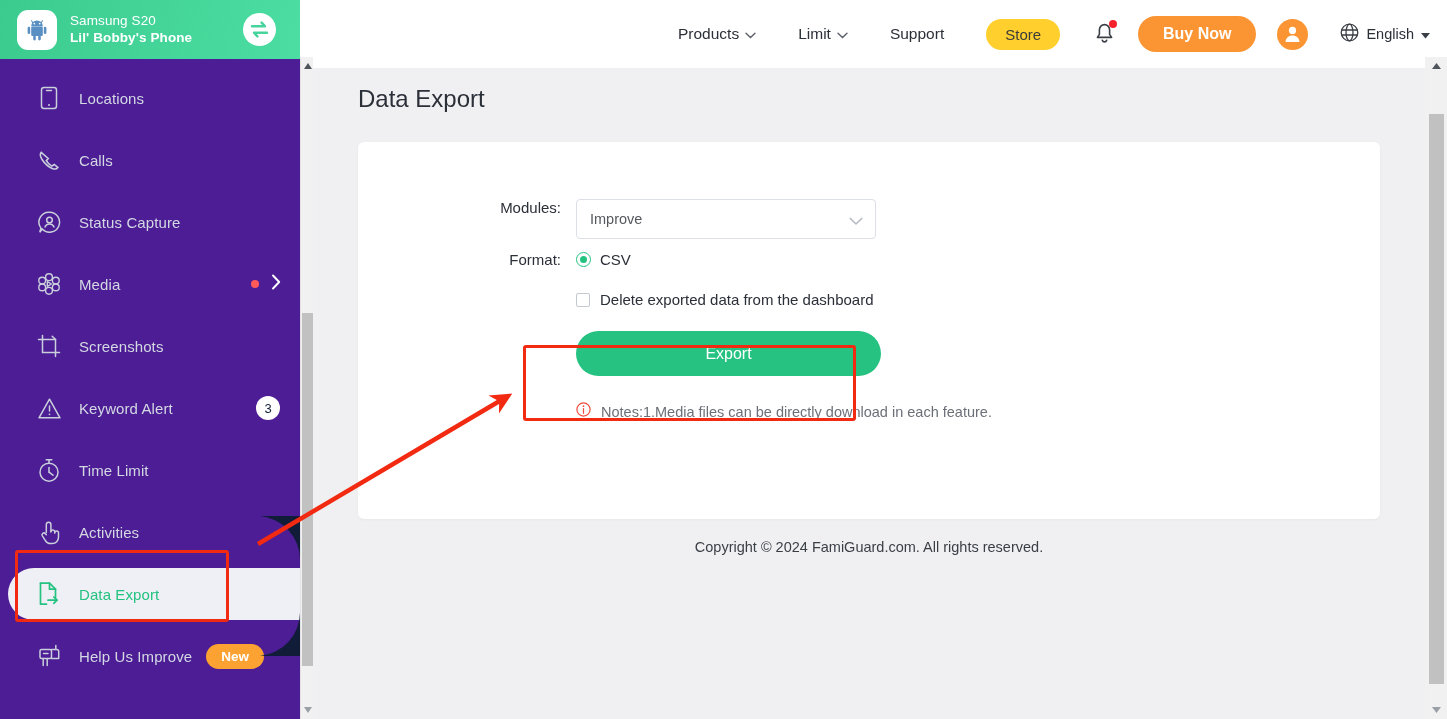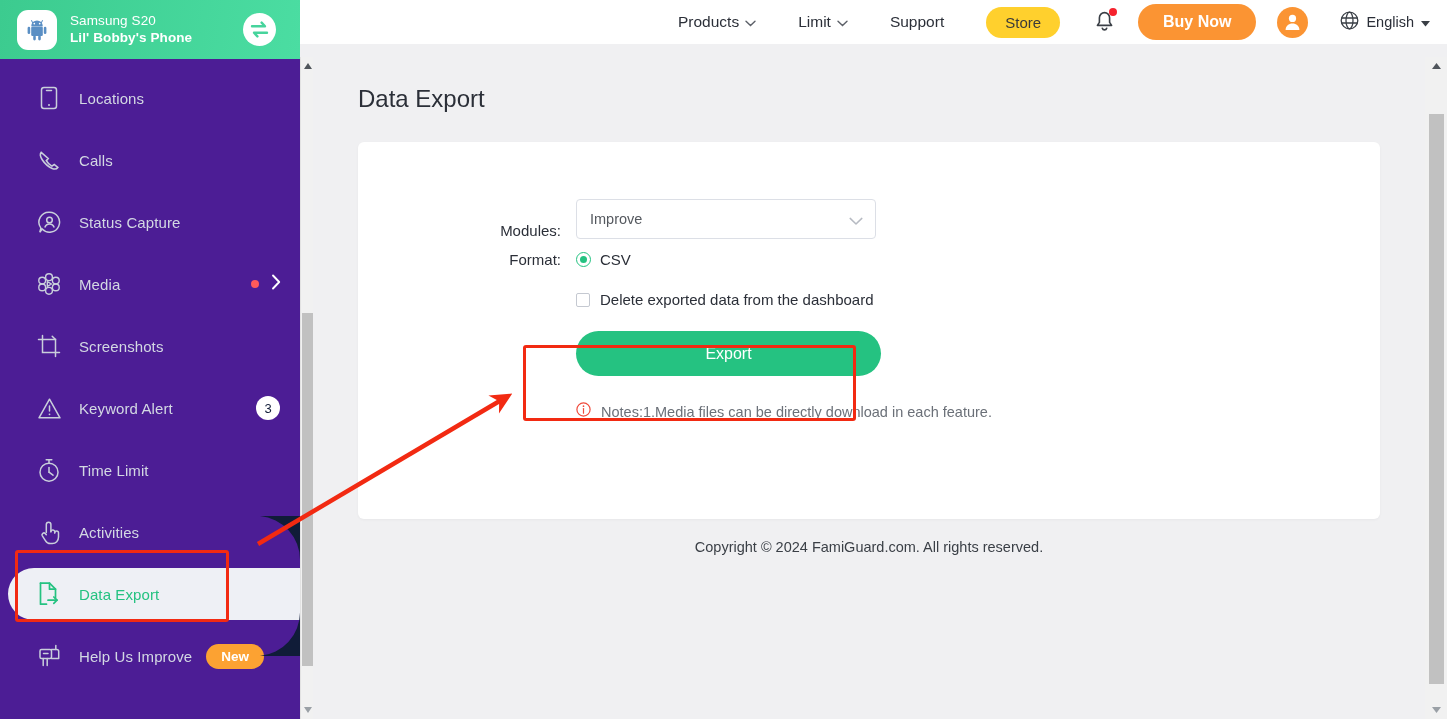--- a/index.html
+++ b/index.html
@@ -110,21 +110,21 @@
   #sb-scroll .thumb {
     position: absolute; left: 1px; top: 256px; width: 11px; height: 353px;
     background: #c1c1c1;
   }
   .arr { position: absolute; left: 0; width: 13px; height: 16px;
          display: flex; align-items: center; justify-content: center; }
   .arr.up { top: 1px; } .arr.dn { bottom: 1px; }
 
   
   #topbar {
-    position: absolute; left: 300px; top: 0; right: 0; height: 44px;
+    position: absolute; left: 300px; top: 0; right: 0; height: 68px;
     background: #ffffff;
     display: flex; align-items: center;
     z-index: 15;
   }
   .topnav {
     display: flex; align-items: center; gap: 42px;
     margin-left: 378px;
   }
   .topnav-link {
     font-size: 15.5px; color: #2b2f38;
@@ -177,21 +177,21 @@
     font-size: 24px; font-weight: 400; color: #2b2f38;
   }
   #card {
     margin: 29px 45px 0 45px;
     background: #ffffff;
     border-radius: 6px;
     height: 377px;
     position: relative;
     box-shadow: 0 1px 3px rgba(0,0,0,.04);
   }
-  .form-row { display: flex; align-items: flex-end; }
+  .form-row { display: flex; align-items: flex-start; }
   #row-modules { padding-top: 57px; }
   .form-label {
     width: 218px; text-align: right;
     font-size: 15px; color: #2b2f38;
     padding-right: 15px;
   }
   #modules-select {
     width: 300px; height: 40px;
     border: 1px solid #dcdfe6; border-radius: 4px;
     background: #fff;

